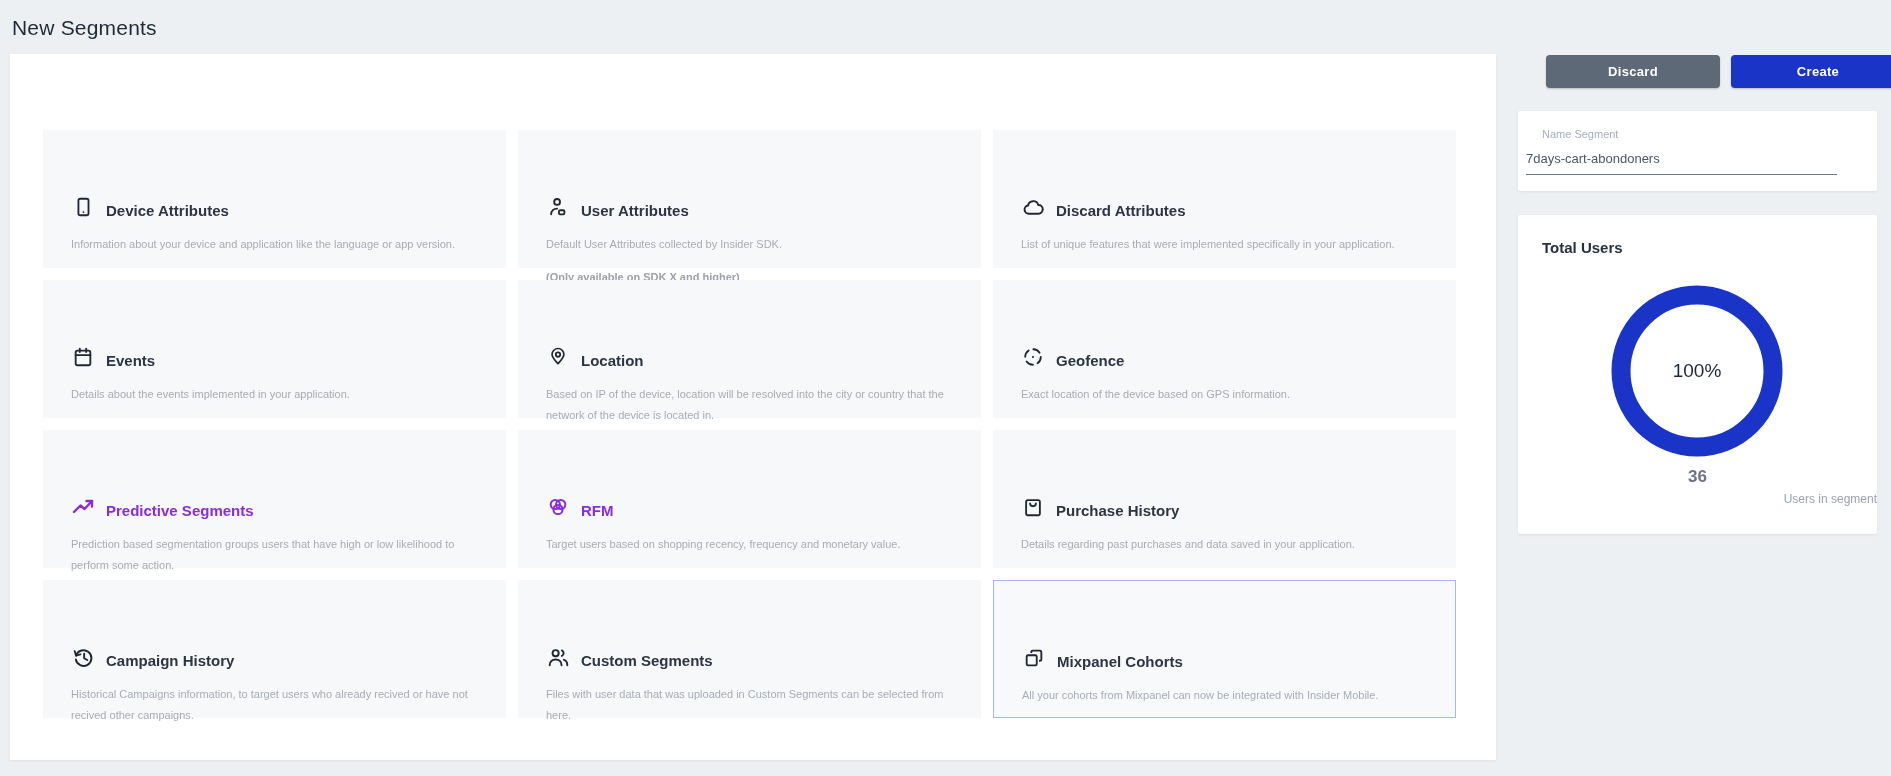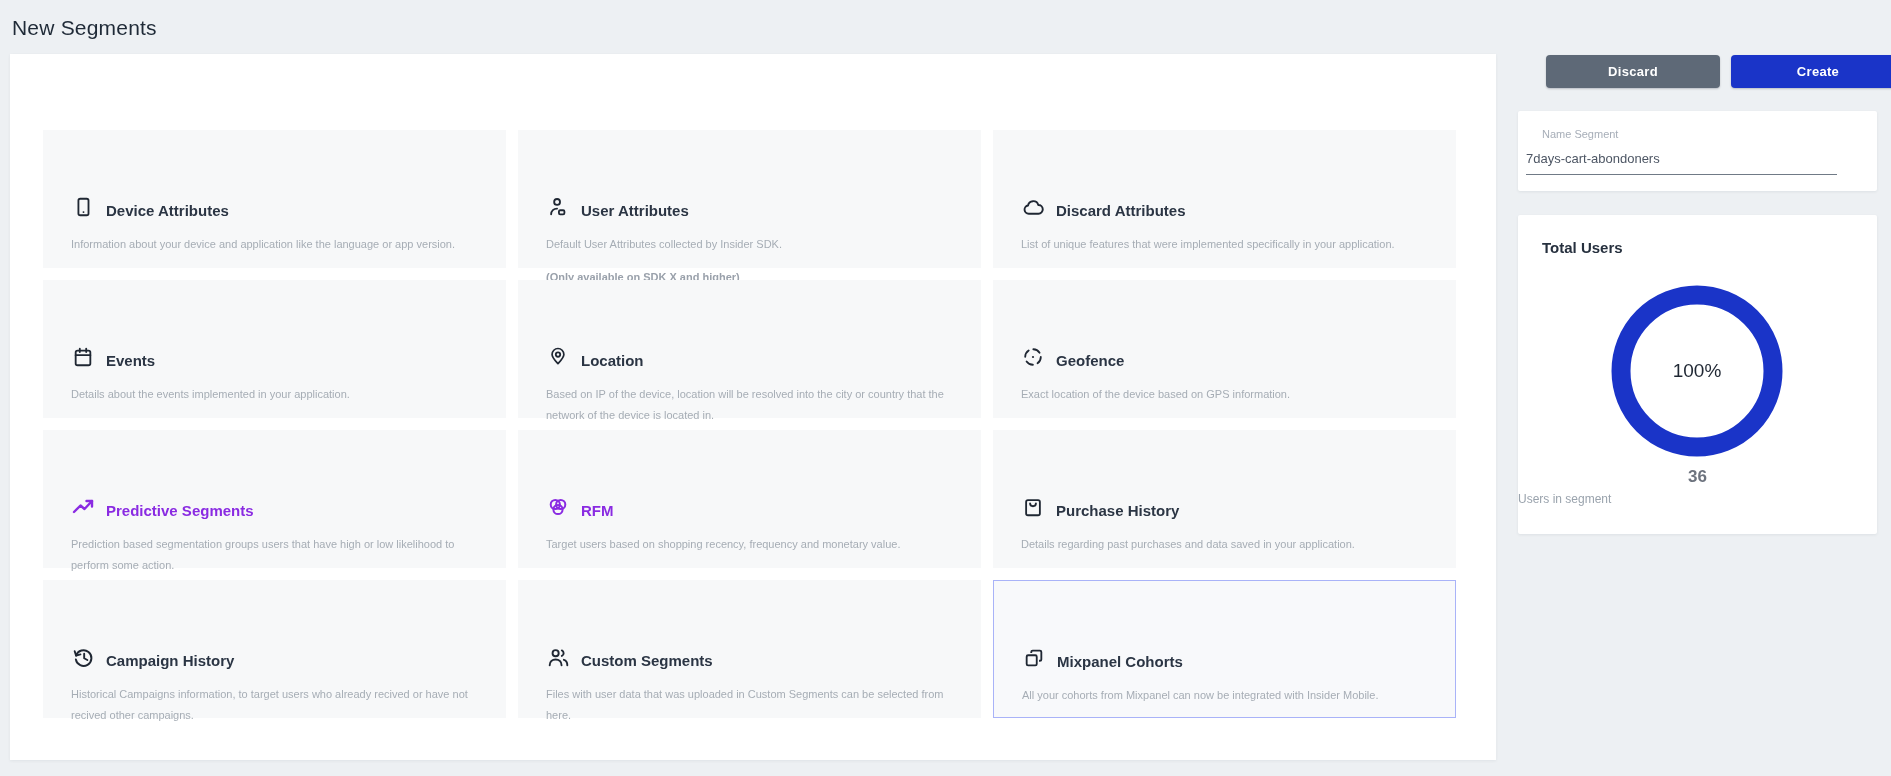--- a/index.html
+++ b/index.html
@@ -70,21 +70,21 @@
   }
   .total-panel { top:215px; height:319px; }
   .total-title { position:absolute; left:24px; top:24px; font-size:15px; font-weight:700; color:#26303e; }
   .donut-wrap { position:absolute; left:84px; top:61px; width:190px; height:190px; }
   .donut-percent {
     position:absolute; left:0; top:0; width:190px; height:190px;
     display:flex; align-items:center; justify-content:center;
     font-size:19px; font-weight:500; color:#1f2733;
   }
   .total-count { position:absolute; left:0; top:252px; width:359px; text-align:center; font-size:17px; font-weight:600; color:#6d737e; }
-  .total-caption { position:absolute; left:0; top:277px; width:359px; text-align:left; font-size:12px; color:#9aa3ad; }
+  .total-caption { position:absolute; left:0; top:277px; width:359px; text-align:right; font-size:12px; color:#9aa3ad; }
 
   svg.ic { display:block; }
 </style>
 </head>
 <body>
 
 <div class="page-title">New Segments</div>
 
 <div class="main-panel">
   <div class="panel-heading">Choose a category before creating a new Segment</div>

